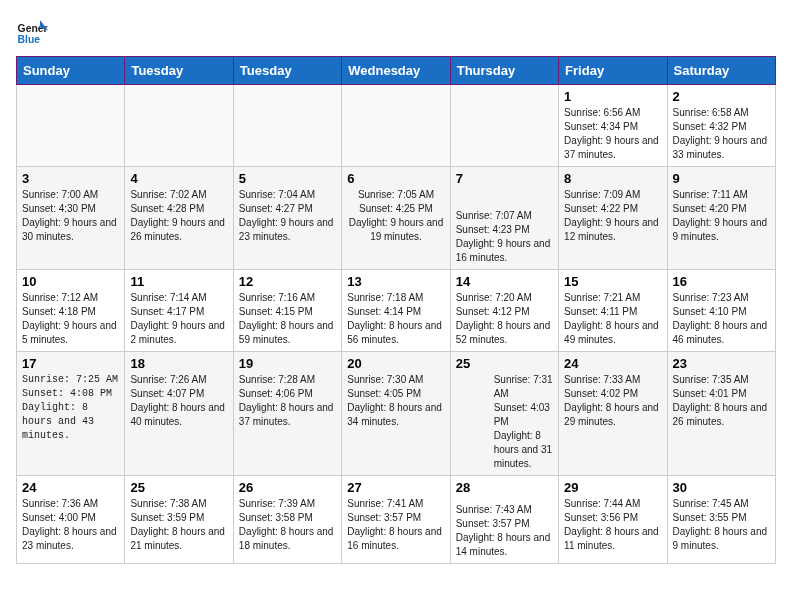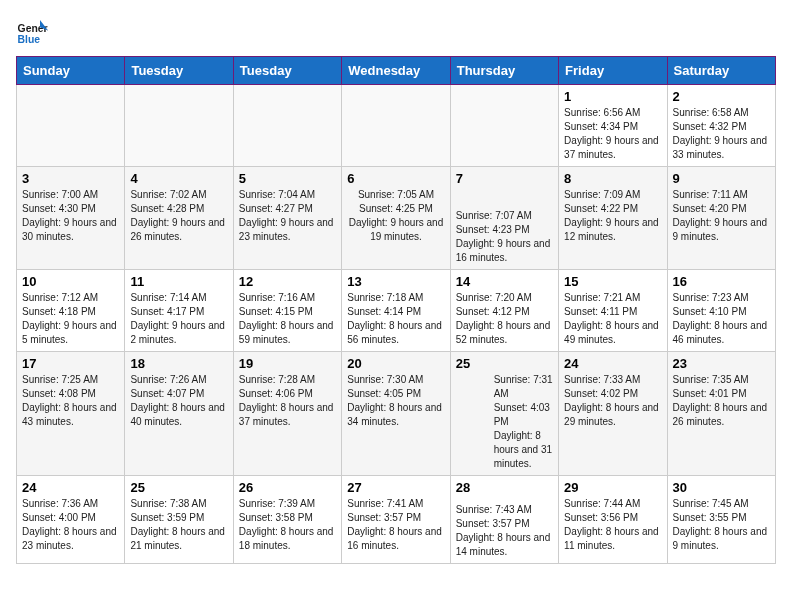--- a/index.html
+++ b/index.html
@@ -213,21 +213,21 @@
         <td>
           <div class="day-number">16</div>
           <div class="day-info" style="white-space: pre-line;">Sunrise: 7:23 AM
 Sunset: 4:10 PM
 Daylight: 8 hours and 46 minutes.</div>
         </td>
       </tr>
       <tr>
         <td>
           <div class="day-number">17</div>
-          <div class="day-info" style="white-space: pre-line;">Sunrise: 7:25 AM
+          <div class="day-info" style="white-space: pre-line; font-family: Liberation Mono, monospace;">Sunrise: 7:25 AM
 Sunset: 4:08 PM
 Daylight: 8 hours and 43 minutes.</div>
         </td>
         <td>
           <div class="day-number">18</div>
           <div class="day-info" style="white-space: pre-line;">Sunrise: 7:26 AM
 Sunset: 4:07 PM
 Daylight: 8 hours and 40 minutes.</div>
         </td>
         <td>

